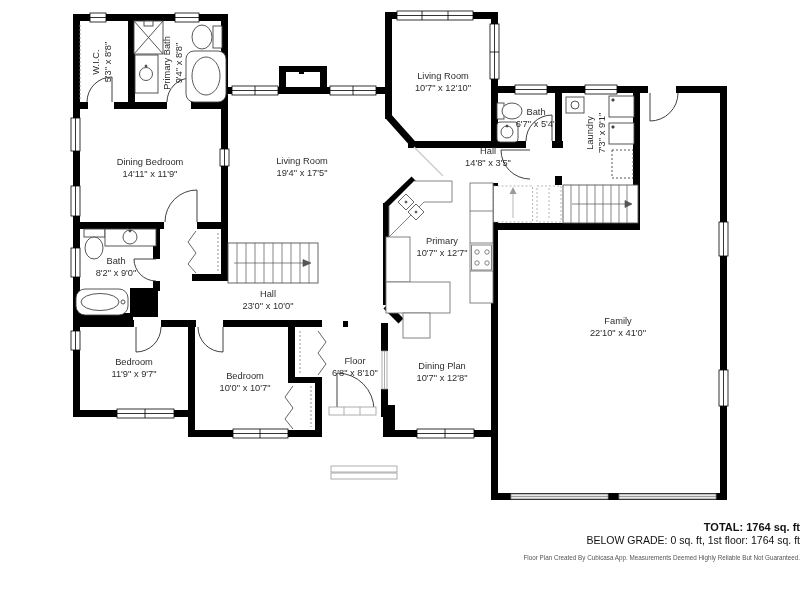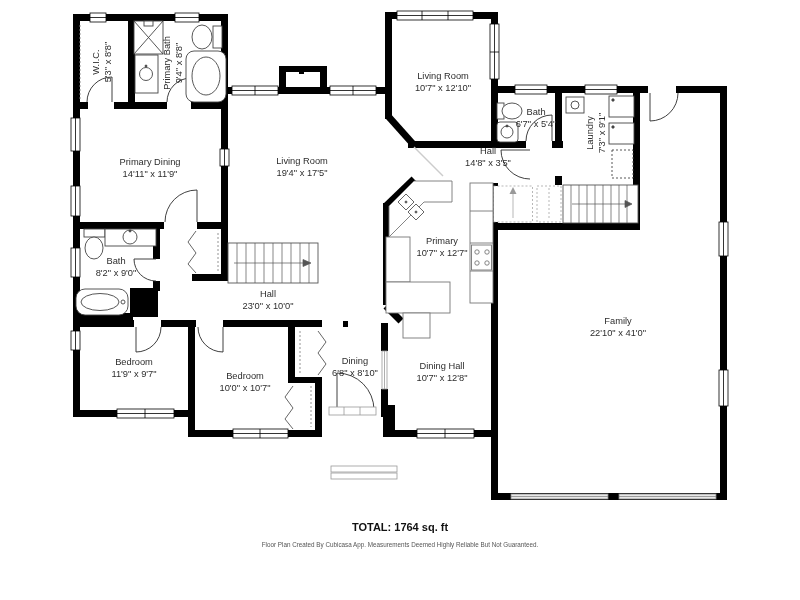--- a/index.html
+++ b/index.html
@@ -3,21 +3,21 @@
 <meta charset="utf-8">
 <style>
   html,body{margin:0;padding:0;background:#fff;}
   #canvas{position:relative;width:800px;height:600px;background:#fff;overflow:hidden;
           font-family:"Liberation Sans",sans-serif;}
   #plan-svg{position:absolute;left:0;top:0;}
   .room-label{position:absolute;transform:translate(-50%,-50%);text-align:center;
               font-size:9.3px;line-height:11.5px;color:#2d2d2d;white-space:nowrap;
               display:flex;flex-direction:column;}
   .room-label.rot{transform:translate(-50%,-50%) rotate(-90deg);}
-  .footer{position:absolute;left:0;top:521px;width:800px;text-align:center;color:#111;}
+  .footer{position:absolute;left:0;top:521px;width:800px;text-align:right;color:#111;}
   .f-title{font-size:11px;font-weight:bold;line-height:13px;}
   .f-line{font-size:10.5px;line-height:12.5px;}
   .f-disclaimer{font-size:6.3px;color:#555;margin-top:7px;}
 </style>
 </head>
 <body>
 
 <div id="canvas">
 
 <svg id="plan-svg" width="800" height="512" viewBox="0 0 800 512" xmlns="http://www.w3.org/2000/svg">
@@ -322,21 +322,21 @@
 
 <div class="room-label rot" style="left:102px;top:62px">
   <span>W.I.C.</span>
       <span class="dims">5'3" x 8'8"</span>
 </div>
 <div class="room-label rot" style="left:173px;top:63px">
   <span>Primary Bath</span>
       <span class="dims">9'4" x 8'8"</span>
 </div>
 <div class="room-label" style="left:150px;top:168px">
-  <span>Primary Dining</span>
+  <span>Dining Bedroom</span>
       <span class="dims">14'11" x 11'9"</span>
 </div>
 <div class="room-label" style="left:302px;top:167px">
   <span>Living Room</span>
       <span class="dims">19'4" x 17'5"</span>
 </div>
 <div class="room-label" style="left:443px;top:82px">
   <span>Living Room</span>
       <span class="dims">10'7" x 12'10"</span>
 </div>
@@ -366,30 +366,31 @@
 </div>
 <div class="room-label" style="left:134px;top:368px">
   <span>Bedroom</span>
       <span class="dims">11'9" x 9'7"</span>
 </div>
 <div class="room-label" style="left:245px;top:382px">
   <span>Bedroom</span>
       <span class="dims">10'0" x 10'7"</span>
 </div>
 <div class="room-label" style="left:355px;top:367px">
-  <span>Dining</span>
+  <span>Floor</span>
       <span class="dims">6'8" x 8'10"</span>
 </div>
 <div class="room-label" style="left:442px;top:372px">
-  <span>Dining Hall</span>
+  <span>Dining Plan</span>
       <span class="dims">10'7" x 12'8"</span>
 </div>
 <div class="room-label" style="left:618px;top:327px">
   <span>Family</span>
       <span class="dims">22'10" x 41'0"</span>
 </div>
 
 <div class="footer">
   <div class="f-title">TOTAL: 1764 sq. ft</div>
+  <div class="f-line">BELOW GRADE: 0 sq. ft, 1st floor: 1764 sq. ft</div>
   <div class="f-disclaimer">Floor Plan Created By Cubicasa App. Measurements Deemed Highly Reliable But Not Guaranteed.</div>
 </div>
 
 </div>
 
 </body></html>

